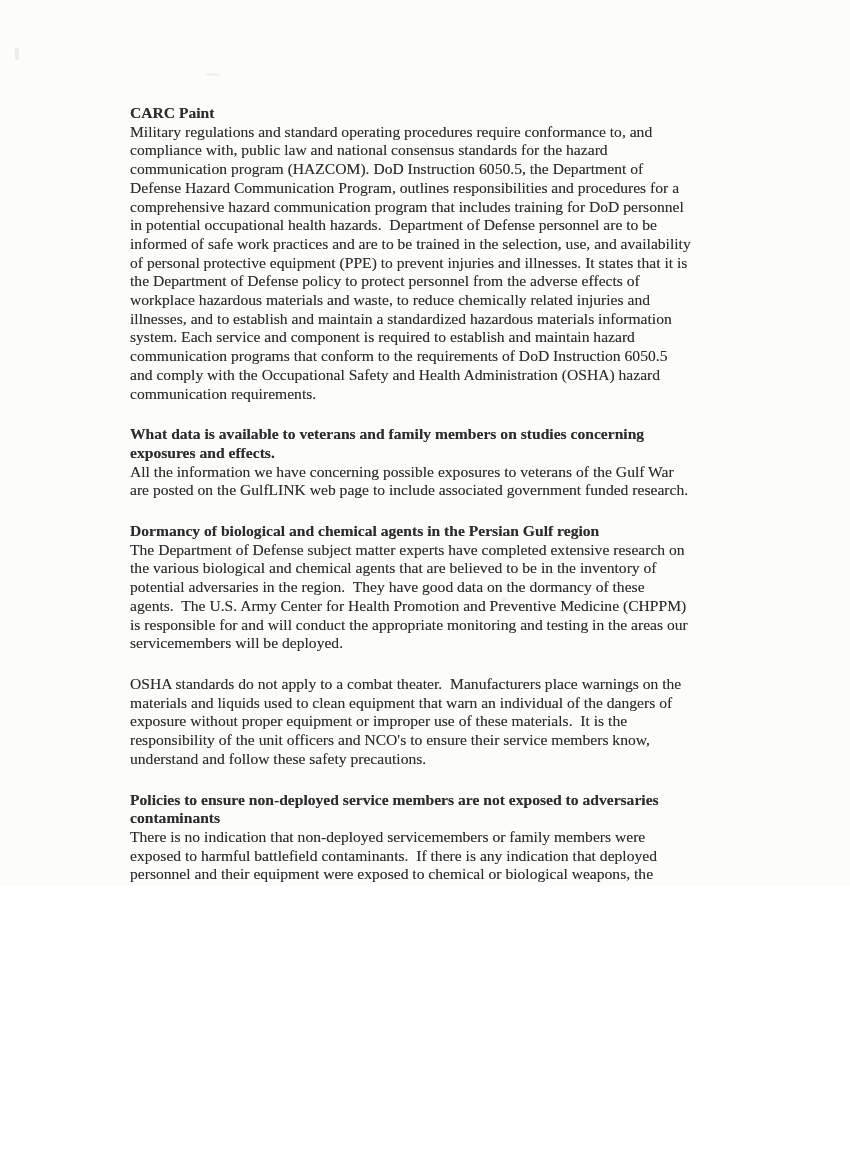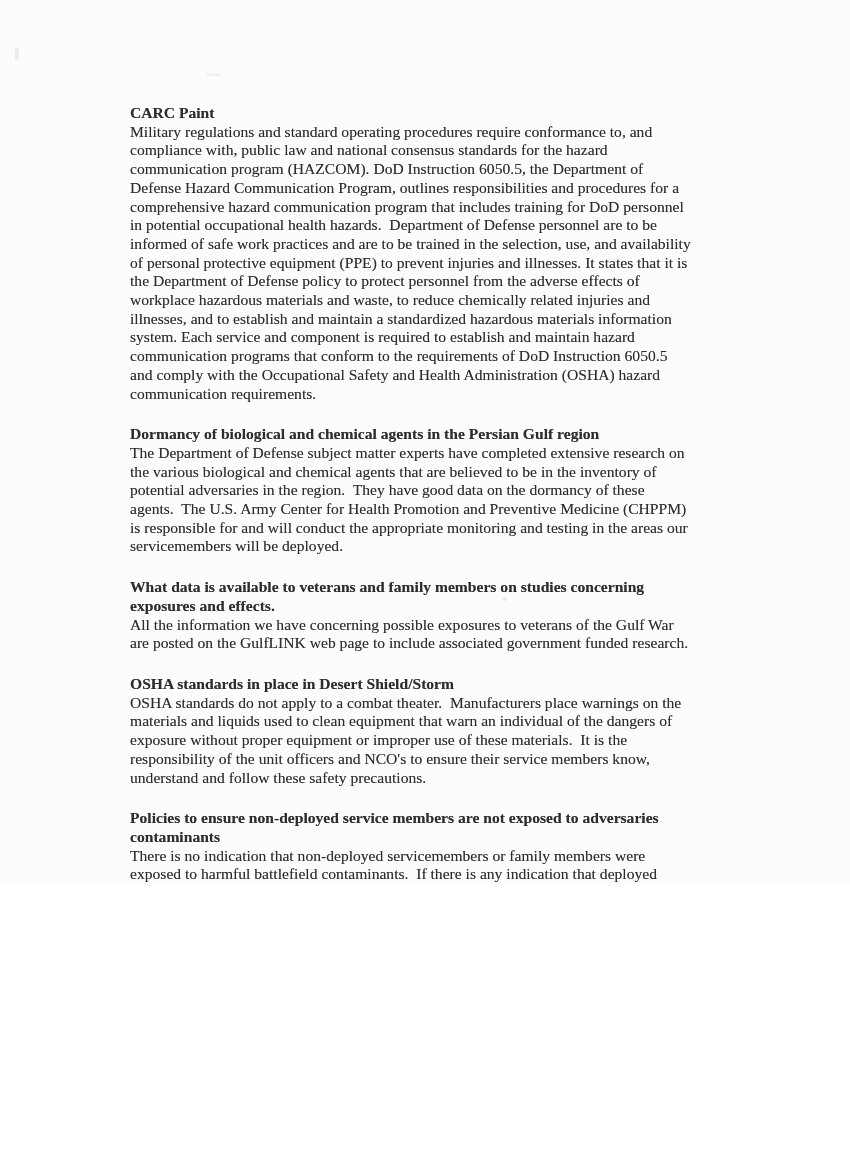--- a/index.html
+++ b/index.html
@@ -61,38 +61,37 @@
 the Department of Defense policy to protect personnel from the adverse effects of
 workplace hazardous materials and waste, to reduce chemically related injuries and
 illnesses, and to establish and maintain a standardized hazardous materials information
 system. Each service and component is required to establish and maintain hazard
 communication programs that conform to the requirements of DoD Instruction 6050.5
 and comply with the Occupational Safety and Health Administration (OSHA) hazard
 communication requirements.</p>
     </section>
 
     <section>
+      <h2 class="sec-heading">What data is available to veterans and family members on studies concerning
+exposures and effects.</h2>
+      <p class="sec-body">All the information we have concerning possible exposures to veterans of the Gulf War
+are posted on the GulfLINK web page to include associated government funded research.</p>
+    </section>
+
+    <section>
       <h2 class="sec-heading">Dormancy of biological and chemical agents in the Persian Gulf region</h2>
       <p class="sec-body">The Department of Defense subject matter experts have completed extensive research on
 the various biological and chemical agents that are believed to be in the inventory of
 potential adversaries in the region.  They have good data on the dormancy of these
 agents.  The U.S. Army Center for Health Promotion and Preventive Medicine (CHPPM)
 is responsible for and will conduct the appropriate monitoring and testing in the areas our
 servicemembers will be deployed.</p>
     </section>
 
     <section>
-      <h2 class="sec-heading">What data is available to veterans and family members on studies concerning
-exposures and effects.</h2>
-      <p class="sec-body">All the information we have concerning possible exposures to veterans of the Gulf War
-are posted on the GulfLINK web page to include associated government funded research.</p>
-    </section>
-
-    <section>
-      <h2 class="sec-heading">OSHA standards in place in Desert Shield/Storm</h2>
       <p class="sec-body">OSHA standards do not apply to a combat theater.  Manufacturers place warnings on the
 materials and liquids used to clean equipment that warn an individual of the dangers of
 exposure without proper equipment or improper use of these materials.  It is the
 responsibility of the unit officers and NCO's to ensure their service members know,
 understand and follow these safety precautions.</p>
     </section>
 
     <section>
       <h2 class="sec-heading">Policies to ensure non-deployed service members are not exposed to adversaries
 contaminants</h2>

